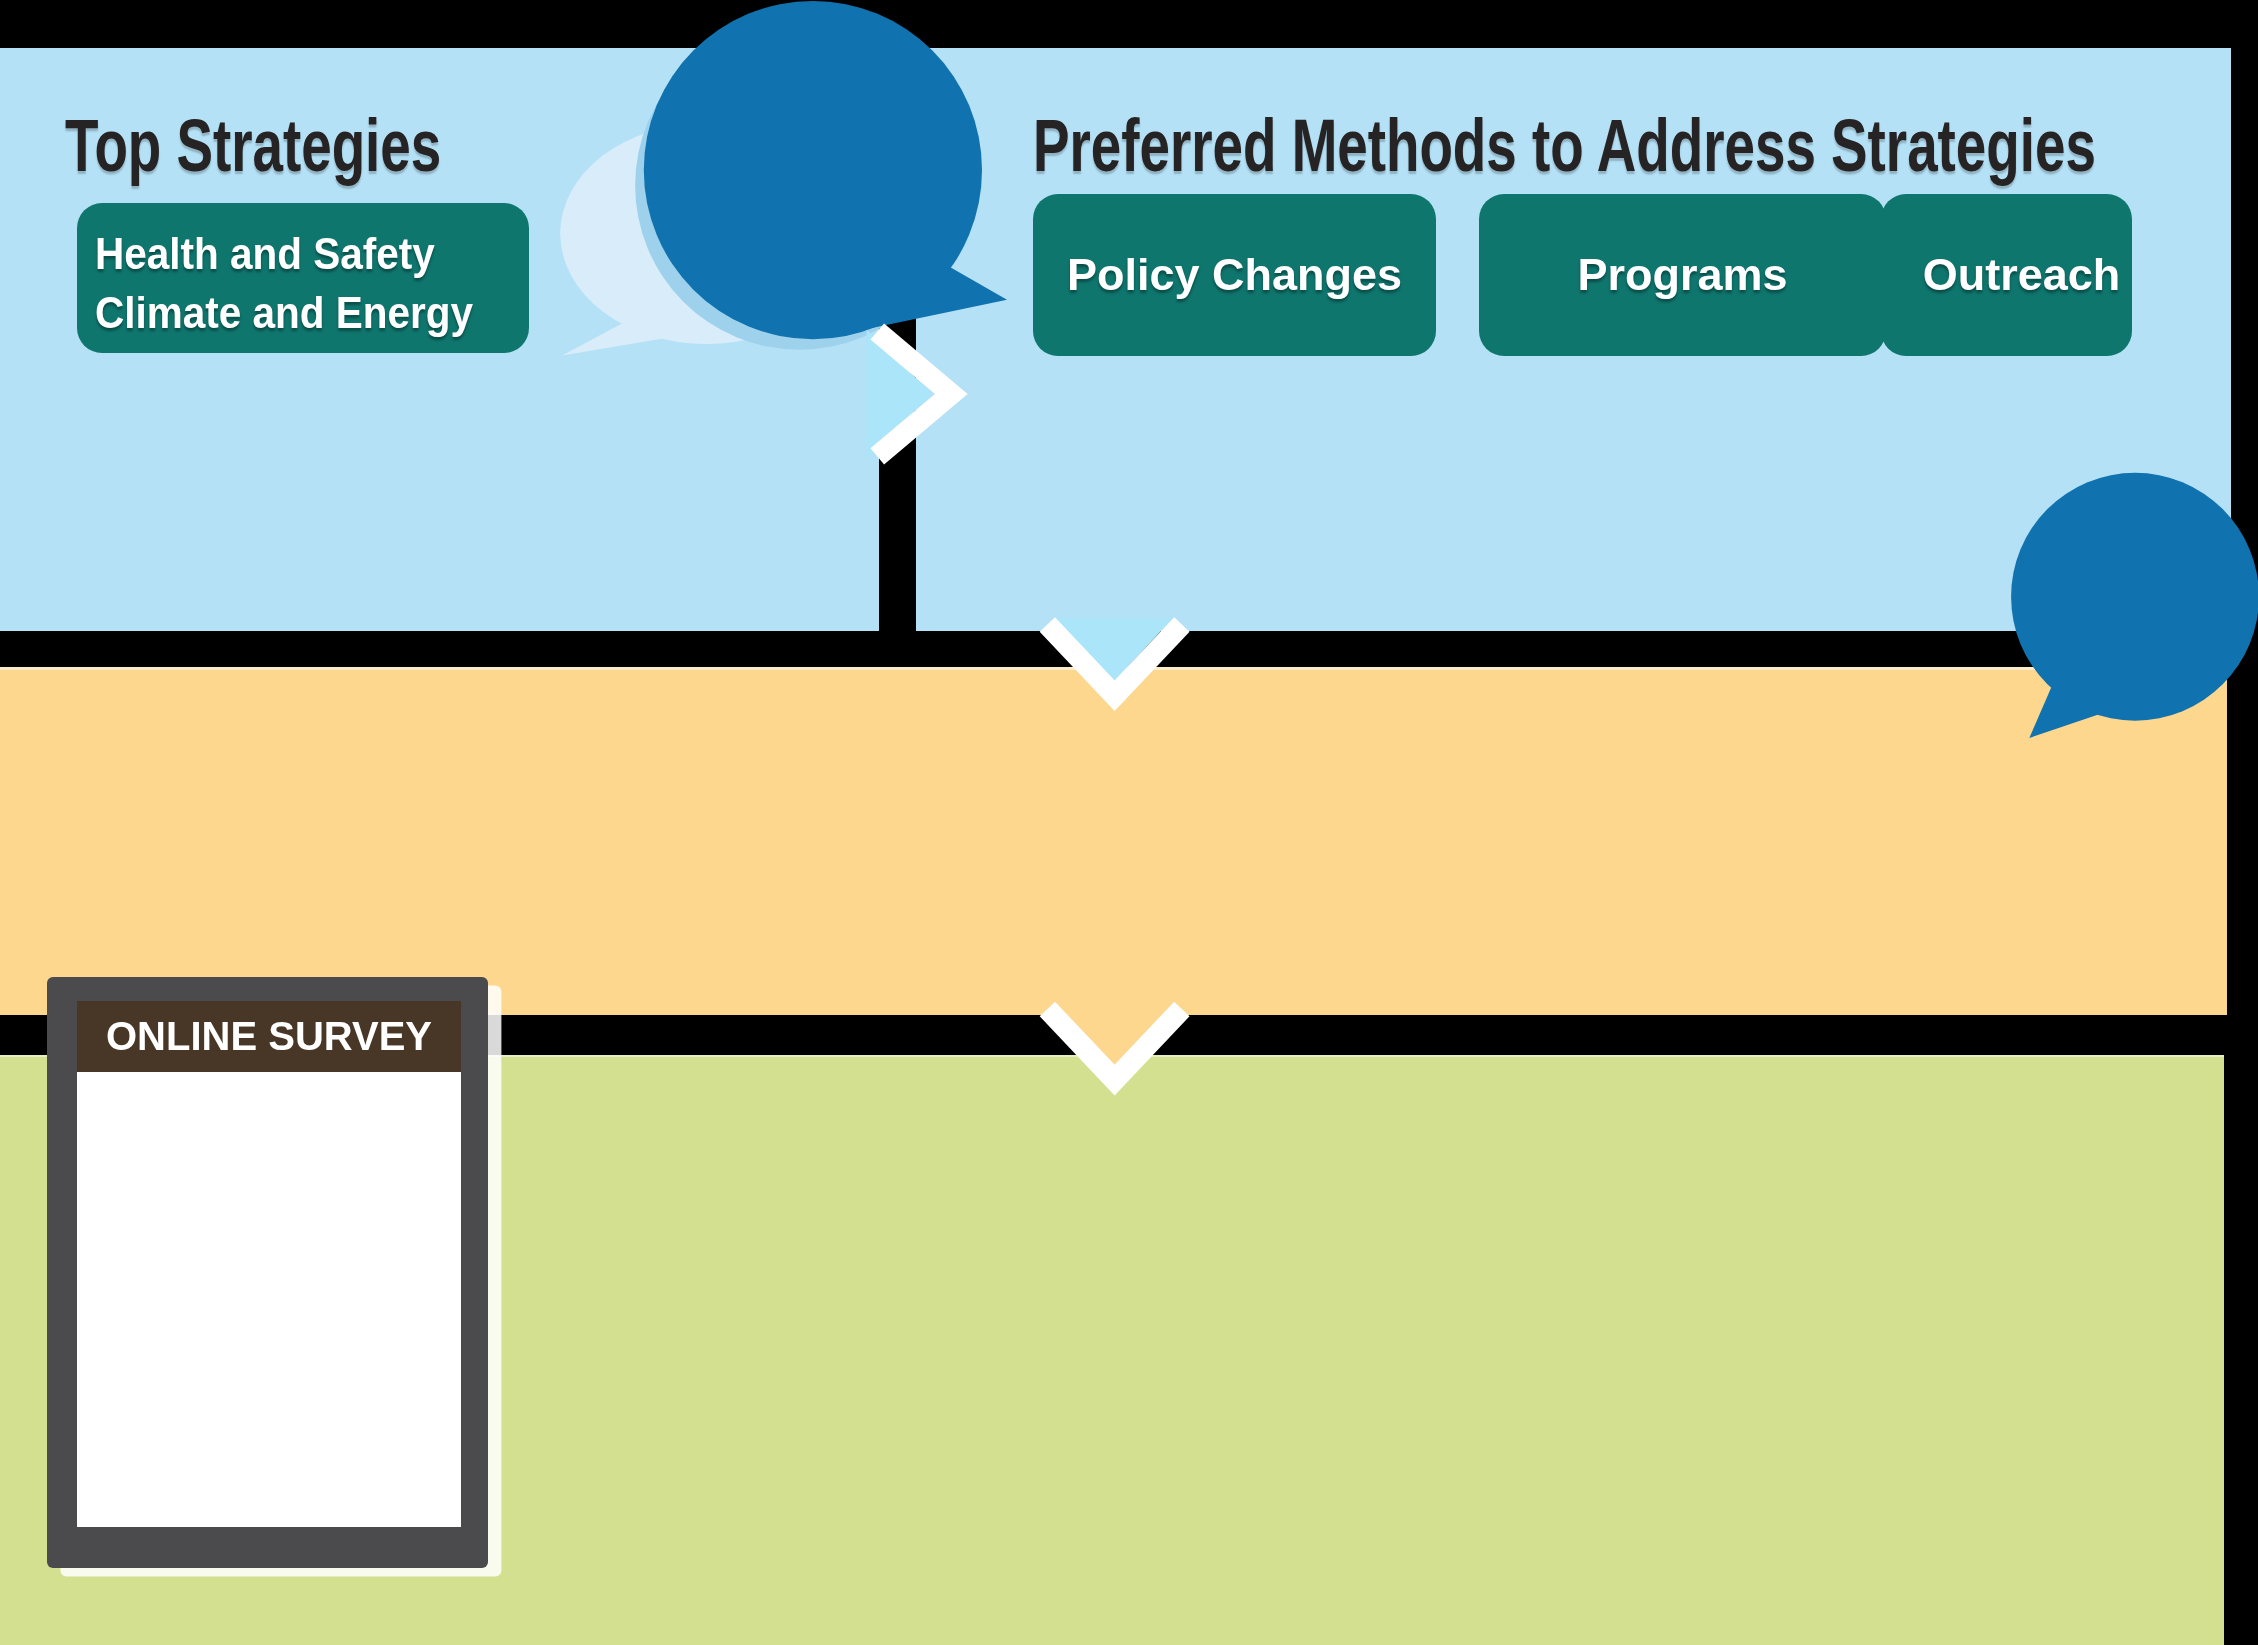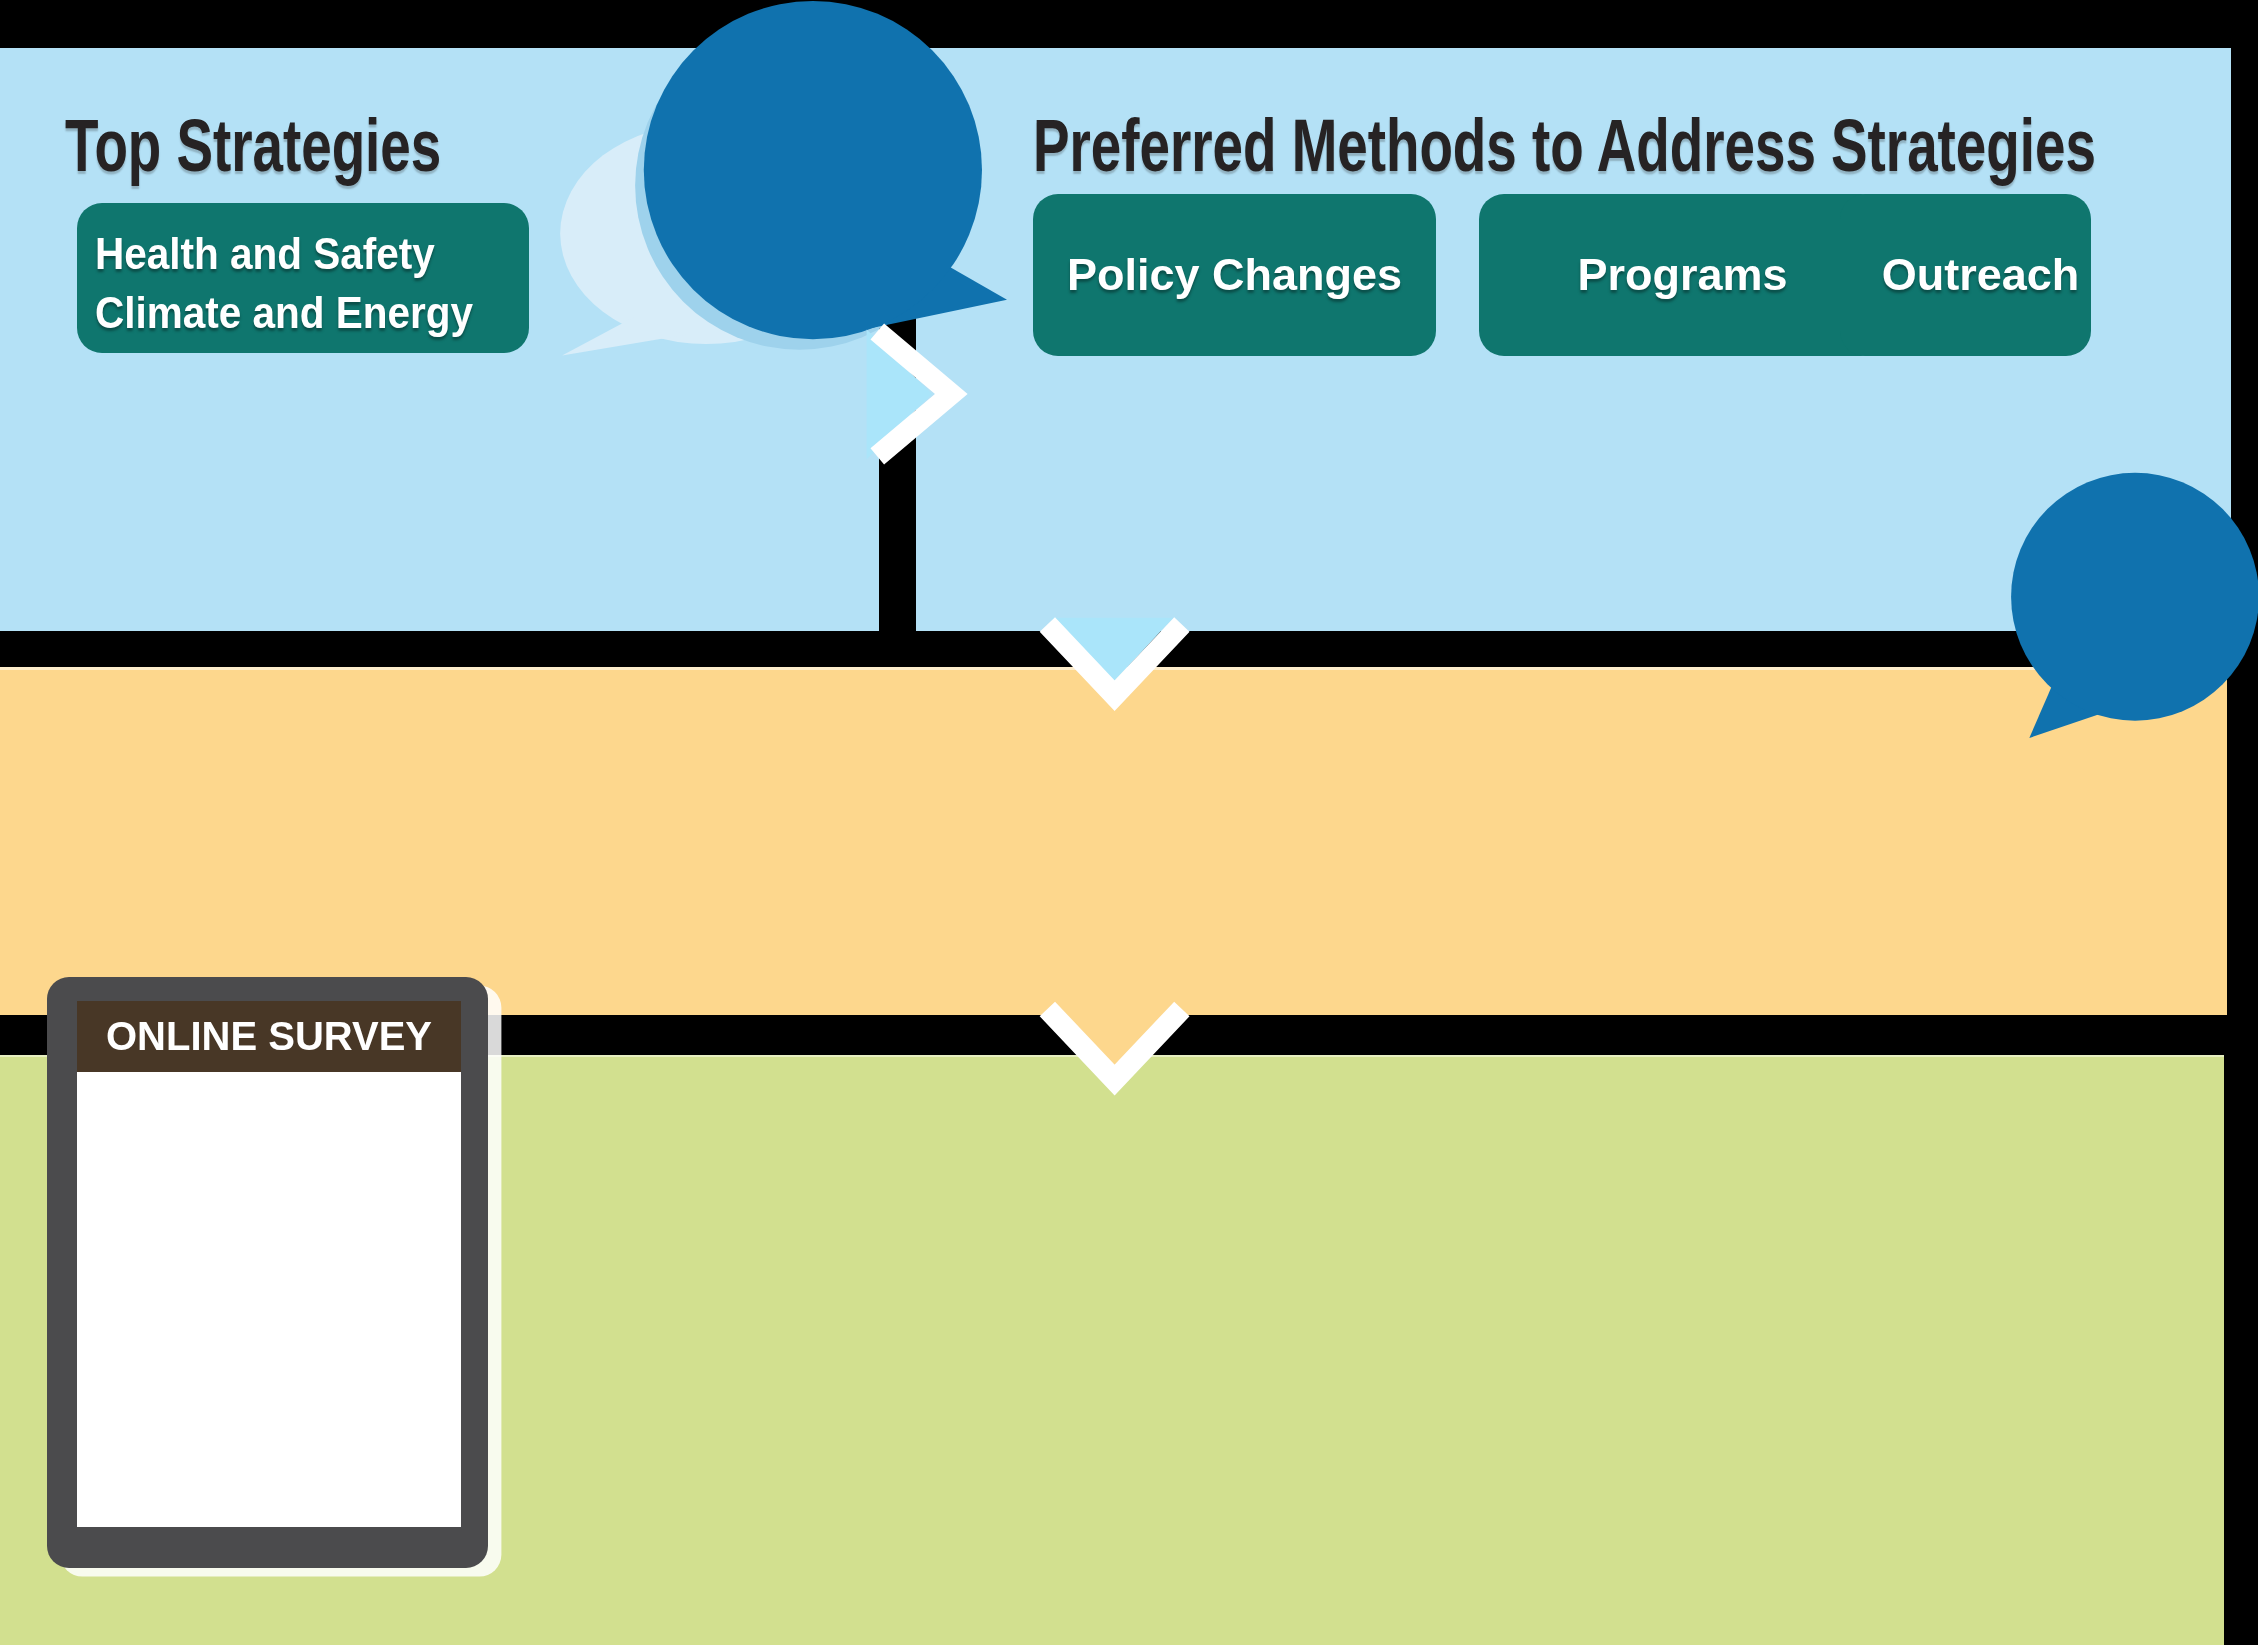--- a/index.html
+++ b/index.html
@@ -34,24 +34,24 @@
   }
   .method-box{
     top:194px;height:162px;display:flex;align-items:center;justify-content:center;
   }
   .method-box span{
     font-size:45px;font-weight:bold;color:#fff;white-space:nowrap;
     text-shadow:0 2.9px 2.9px rgba(0,0,0,0.35);
   }
   .method-policy{left:1033px;width:403px;}
   .method-programs{left:1479px;width:407px;}
-  .method-outreach{left:1840px;width:251px;padding-left:30px;}
+  .method-outreach{left:1881px;width:251px;padding-left:30px;}
   .tablet{
     position:absolute;left:47px;top:977px;width:441px;height:591px;
-    background:#4b4b4d;border-radius:22px;z-index:6;
+    background:#4b4b4d;border-radius:6px;z-index:6;
     box-shadow:13.4px 8.6px 0 rgba(255,255,255,0.85);
   }
   .tablet-screen{position:absolute;left:30px;top:24px;width:384px;height:526px;}
   .screen-header{
     position:absolute;left:0;top:0;width:100%;height:71px;background:#483726;
     display:flex;align-items:center;justify-content:center;
   }
   .screen-header span{
     font-size:40px;font-weight:bold;color:#fff;letter-spacing:0px;white-space:nowrap;
   }

